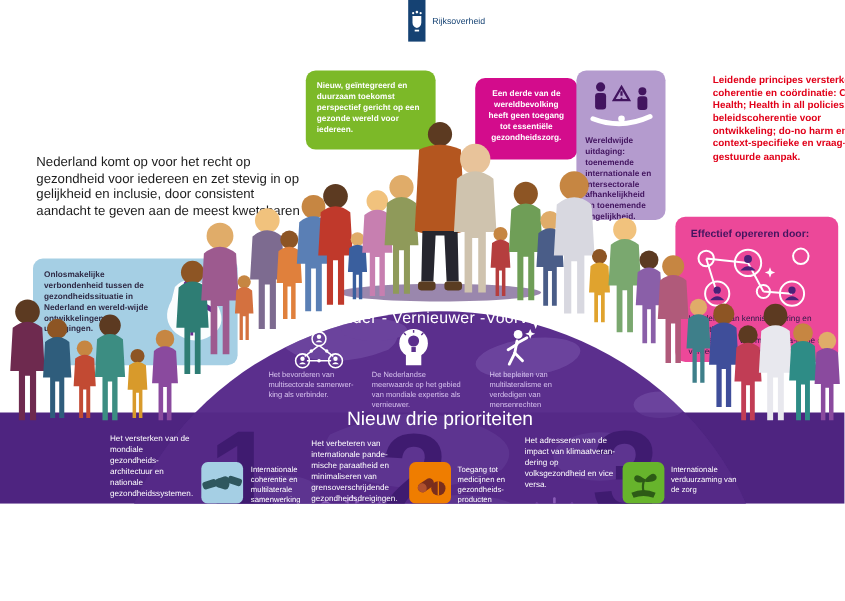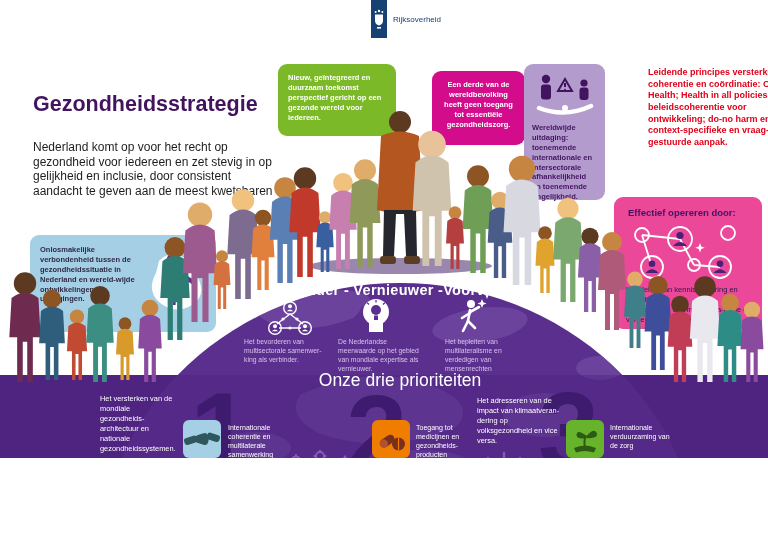--- a/index.html
+++ b/index.html
@@ -13,21 +13,21 @@
   .callout{border-radius:9px;box-sizing:border-box;}
   .ctext{font-size:7.5px;line-height:1.32;font-weight:bold;}
   .blue-box{background:#a5cfe4;color:#2f2a45;}
   .green-box{background:#7cb928;color:#ffffff;}
   .pink-box{background:#d30c8c;color:#ffffff;text-align:center;}
   .lilac-box{background:#b49bce;color:#42145f;}
   .purple-box{background:#ec4899;color:#2a1947;}
   .red-text{color:#e10019;font-size:9px;font-weight:bold;line-height:1.3;}
   .eff-title{color:#42145f;font-size:9.5px;font-weight:bold;}
   .eff-body{color:#2a1947;font-size:7.5px;line-height:1.35;}
-  .roles-heading{color:#ffffff;font-size:14.5px;font-weight:700;text-align:center;letter-spacing:.3px;}
+  .roles-heading{color:#ffffff;font-size:14.5px;font-weight:400;text-align:center;letter-spacing:.3px;}
   .role-text{color:#d7c3ef;font-size:6.8px;line-height:1.32;}
   .prio-heading{color:#ffffff;font-size:17.5px;font-weight:400;text-align:center;}
   .bignum{color:#3f1b70;font-size:110px;font-weight:800;line-height:.9;}
   .colp{color:#ffffff;font-size:7.4px;font-weight:normal;line-height:1.35;}
   .caption{color:#ffffff;font-size:7px;line-height:1.3;}
   .tile{width:38px;height:38px;border-radius:6px;display:flex;align-items:center;justify-content:center;}
   .tile-blue{background:#a5cfe4;} .tile-orange{background:#ef7d00;} .tile-green{background:#67b42c;}
   .logo-text{color:#154273;font-size:8px;}
 </style>
 </head>
@@ -53,21 +53,20 @@
           <circle cx="11.4" cy="12" r="1"></circle>
         <path d="M4,14.5 h8 v6 q0,4 -4,5 q-4,-1 -4,-5 z"></path>
         <rect x="6" y="27" width="4" height="1.6"></rect>
       </g>
     </svg>
   </div>
   <div class="abs z0 logo-text" style="left:393px;top:15px;">Rijksoverheid</div>
 
   <div class="abs z0 h1" style="left:33px;top:68px;width:250px;">
     <br>
-    <span>Gezondheidsstrategie</span>
   </div>
   <div class="abs z0 lead" style="left:33px;top:140px;width:242px;">Nederland komt op voor het recht op gezondheid voor iedereen en zet stevig in op gelijkheid en inclusie, door consistent aandacht te geven aan de meest kwetsbaren</div>
 
   <div class="abs z0 callout blue-box" style="left:30px;top:235px;width:186px;height:97px;padding:10px;">
     <div class="ctext" style="width:102px;">Onlosmakelijke verbondenheid tussen de gezondheidssituatie in Nederland en wereld-wijde ontwikkelingen en uitdagingen.</div>
     <svg class="abs" style="right:4px;top:8px;" width="70" height="80" viewBox="0 0 70 80">
       <path d="M14,30 q-10,18 4,30 q16,12 32,2 q14,-9 7,-25 L45,16 q-18,-10 -28,2 z" fill="#ffffff" opacity="0.95"></path>
       <g style="color:#6a2c91;--skin:#6a2c91">
           <g transform="translate(30,62) scale(0.52)">
             <use href="#pp"></use>
@@ -305,21 +304,21 @@
       <path d="M15,15 L24,10"></path>
       <path d="M15,16 L7,21"></path>
       <path d="M13,24 L8,34"></path>
       <path d="M13,24 L20,31"></path>
     </g>
     <circle cx="16" cy="7" r="4" fill="#ffffff"></circle>
     <path d="M27,2 l1.3,3.2 3.2,1.3 -3.2,1.3 -1.3,3.2 -1.3,-3.2 -3.2,-1.3 3.2,-1.3 z" fill="#ffffff"></path>
   </svg>
   <div class="abs z2 role-text" style="left:445px;top:338px;width:72px;">Het bepleiten van multilateralisme en verdedigen van mensenrechten</div>
 
-  <div class="abs z2 prio-heading" style="left:284px;top:370px;width:232px;">Onze drie prioriteiten</div>
+  <div class="abs z2 prio-heading" style="left:284px;top:370px;width:232px;">Nieuw drie prioriteiten</div>
 
   <div class="abs z2 bignum" style="left:190px;top:381px;">1</div>
   <div class="abs z2 bignum" style="left:346px;top:384px;">2</div>
   <div class="abs z2 bignum" style="left:538px;top:381px;">3</div>
 
   <div class="abs z3 colp" style="left:100px;top:394px;width:76px;">Het versterken van de mondiale gezondheids-architectuur en nationale gezondheidssystemen.</div>
   <div class="abs z3 tile tile-blue" style="left:183px;top:420px;">
     <svg width="38" height="38" viewBox="0 0 38 38">
       <g fill="#2f575e">
         <rect x="1" y="17" width="13" height="7" rx="2.5" transform="rotate(-18 7 20)"></rect>
@@ -342,20 +341,21 @@
   <svg class="abs z2" style="left:100px;top:458px;" width="68" height="58" viewBox="0 0 68 58">
     <g stroke="#8a5cb8" fill="none">
       <circle cx="34" cy="29" r="26" stroke-width="3"></circle>
       <ellipse cx="34" cy="29" rx="26" ry="10.5" stroke-width="1.8"></ellipse>
       <ellipse cx="34" cy="29" rx="10.5" ry="26" stroke-width="1.8"></ellipse>
     </g>
     <path d="M34,20 c-4,-7 -15,-6 -15,3 c0,8 15,16 15,16 c0,0 15,-8 15,-16 c0,-9 -11,-10 -15,-3 z" fill="#4e2480" stroke="#8a5cb8" stroke-width="2"></path>
     <polyline points="24,30 29,30 31.5,24 35,35 37.5,30 44,30" fill="none" stroke="#ffffff" stroke-width="2"></polyline>
   </svg>
 
+  <div class="abs z3 colp" style="left:283px;top:398px;width:82px;">Het verbeteren van internationale pande-mische paraatheid en minimaliseren van grensoverschrijdende gezondheidsdreigingen.</div>
   <div class="abs z3 tile tile-orange" style="left:372px;top:420px;">
     <svg width="38" height="38" viewBox="0 0 38 38">
       <g transform="rotate(-35 15 21)">
         <rect x="7" y="17" width="16" height="8.5" rx="4.25" fill="#7a2e1d"></rect>
         <rect x="7" y="17" width="8" height="8.5" rx="4.25" fill="#b0512f"></rect>
       </g>
       <circle cx="26.5" cy="24" r="6.5" fill="#7a2e1d"></circle>
       <path d="M26.5,17.5 v13" stroke="#ef7d00" stroke-width="1.2"></path>
     </svg>
   </div>

